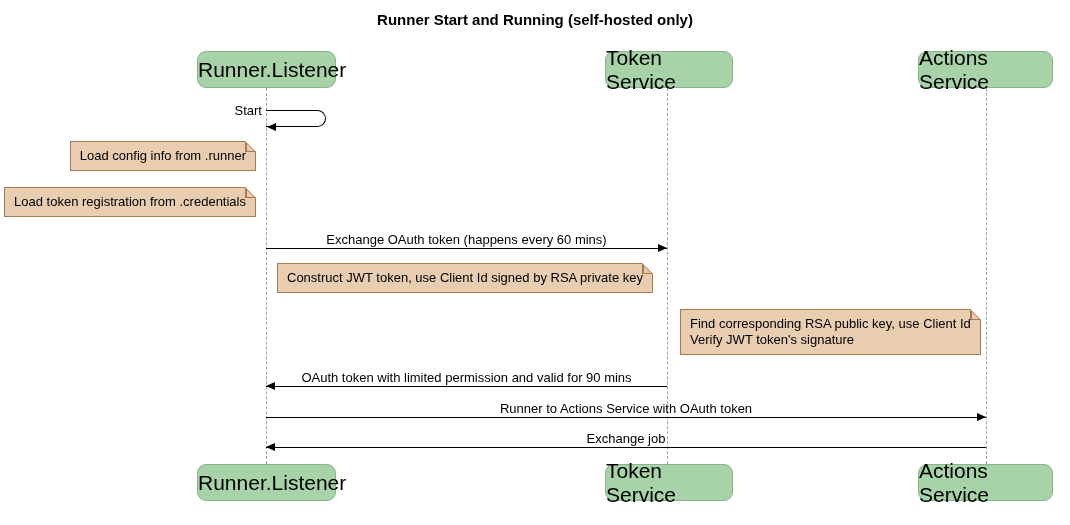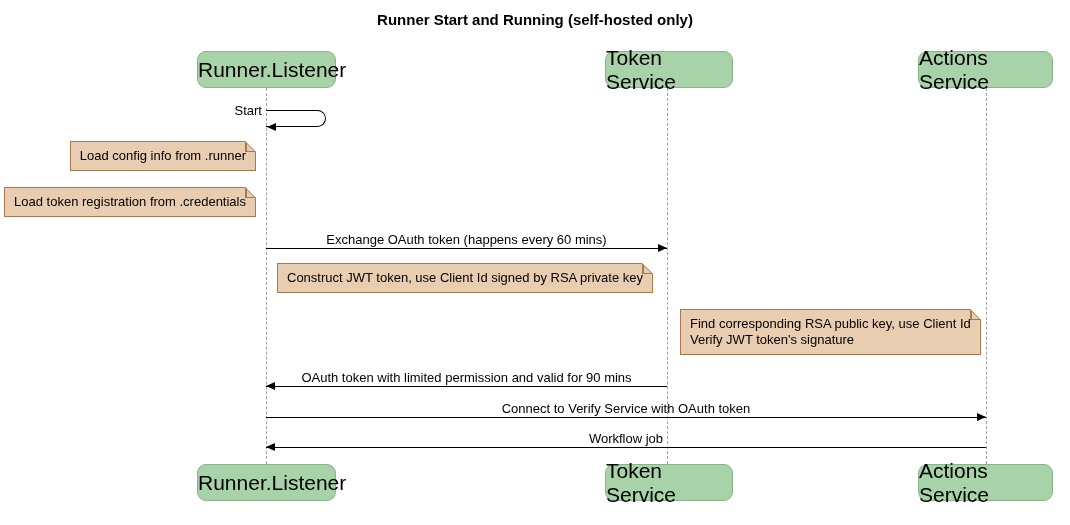--- a/index.html
+++ b/index.html
@@ -185,28 +185,28 @@
   </div>
 
   <div class="msg" style="left:266px; top:371px; width:401px">
     <div class="msg-label">OAuth token with limited permission and valid for 90 mins</div>
     <div class="msg-line">
       <i class="arrow arrow-left"></i>
     </div>
   </div>
 
   <div class="msg" style="left:266px; top:402px; width:720px">
-    <div class="msg-label">Connect to Verify Service with OAuth token</div>
+    <div class="msg-label">Runner to Actions Service with OAuth token</div>
     <div class="msg-line">
       <i class="arrow arrow-right"></i>
     </div>
   </div>
 
   <div class="msg" style="left:266px; top:432px; width:720px">
-    <div class="msg-label">Workflow job</div>
+    <div class="msg-label">Exchange job</div>
     <div class="msg-line">
       <i class="arrow arrow-left"></i>
     </div>
   </div>
 
   <div class="participant" style="left:197px; top:464px; width:139px">
     <span>Runner.Listener</span>
   </div>
   <div class="participant" style="left:605px; top:464px; width:128px">
     <span>Token Service</span>

